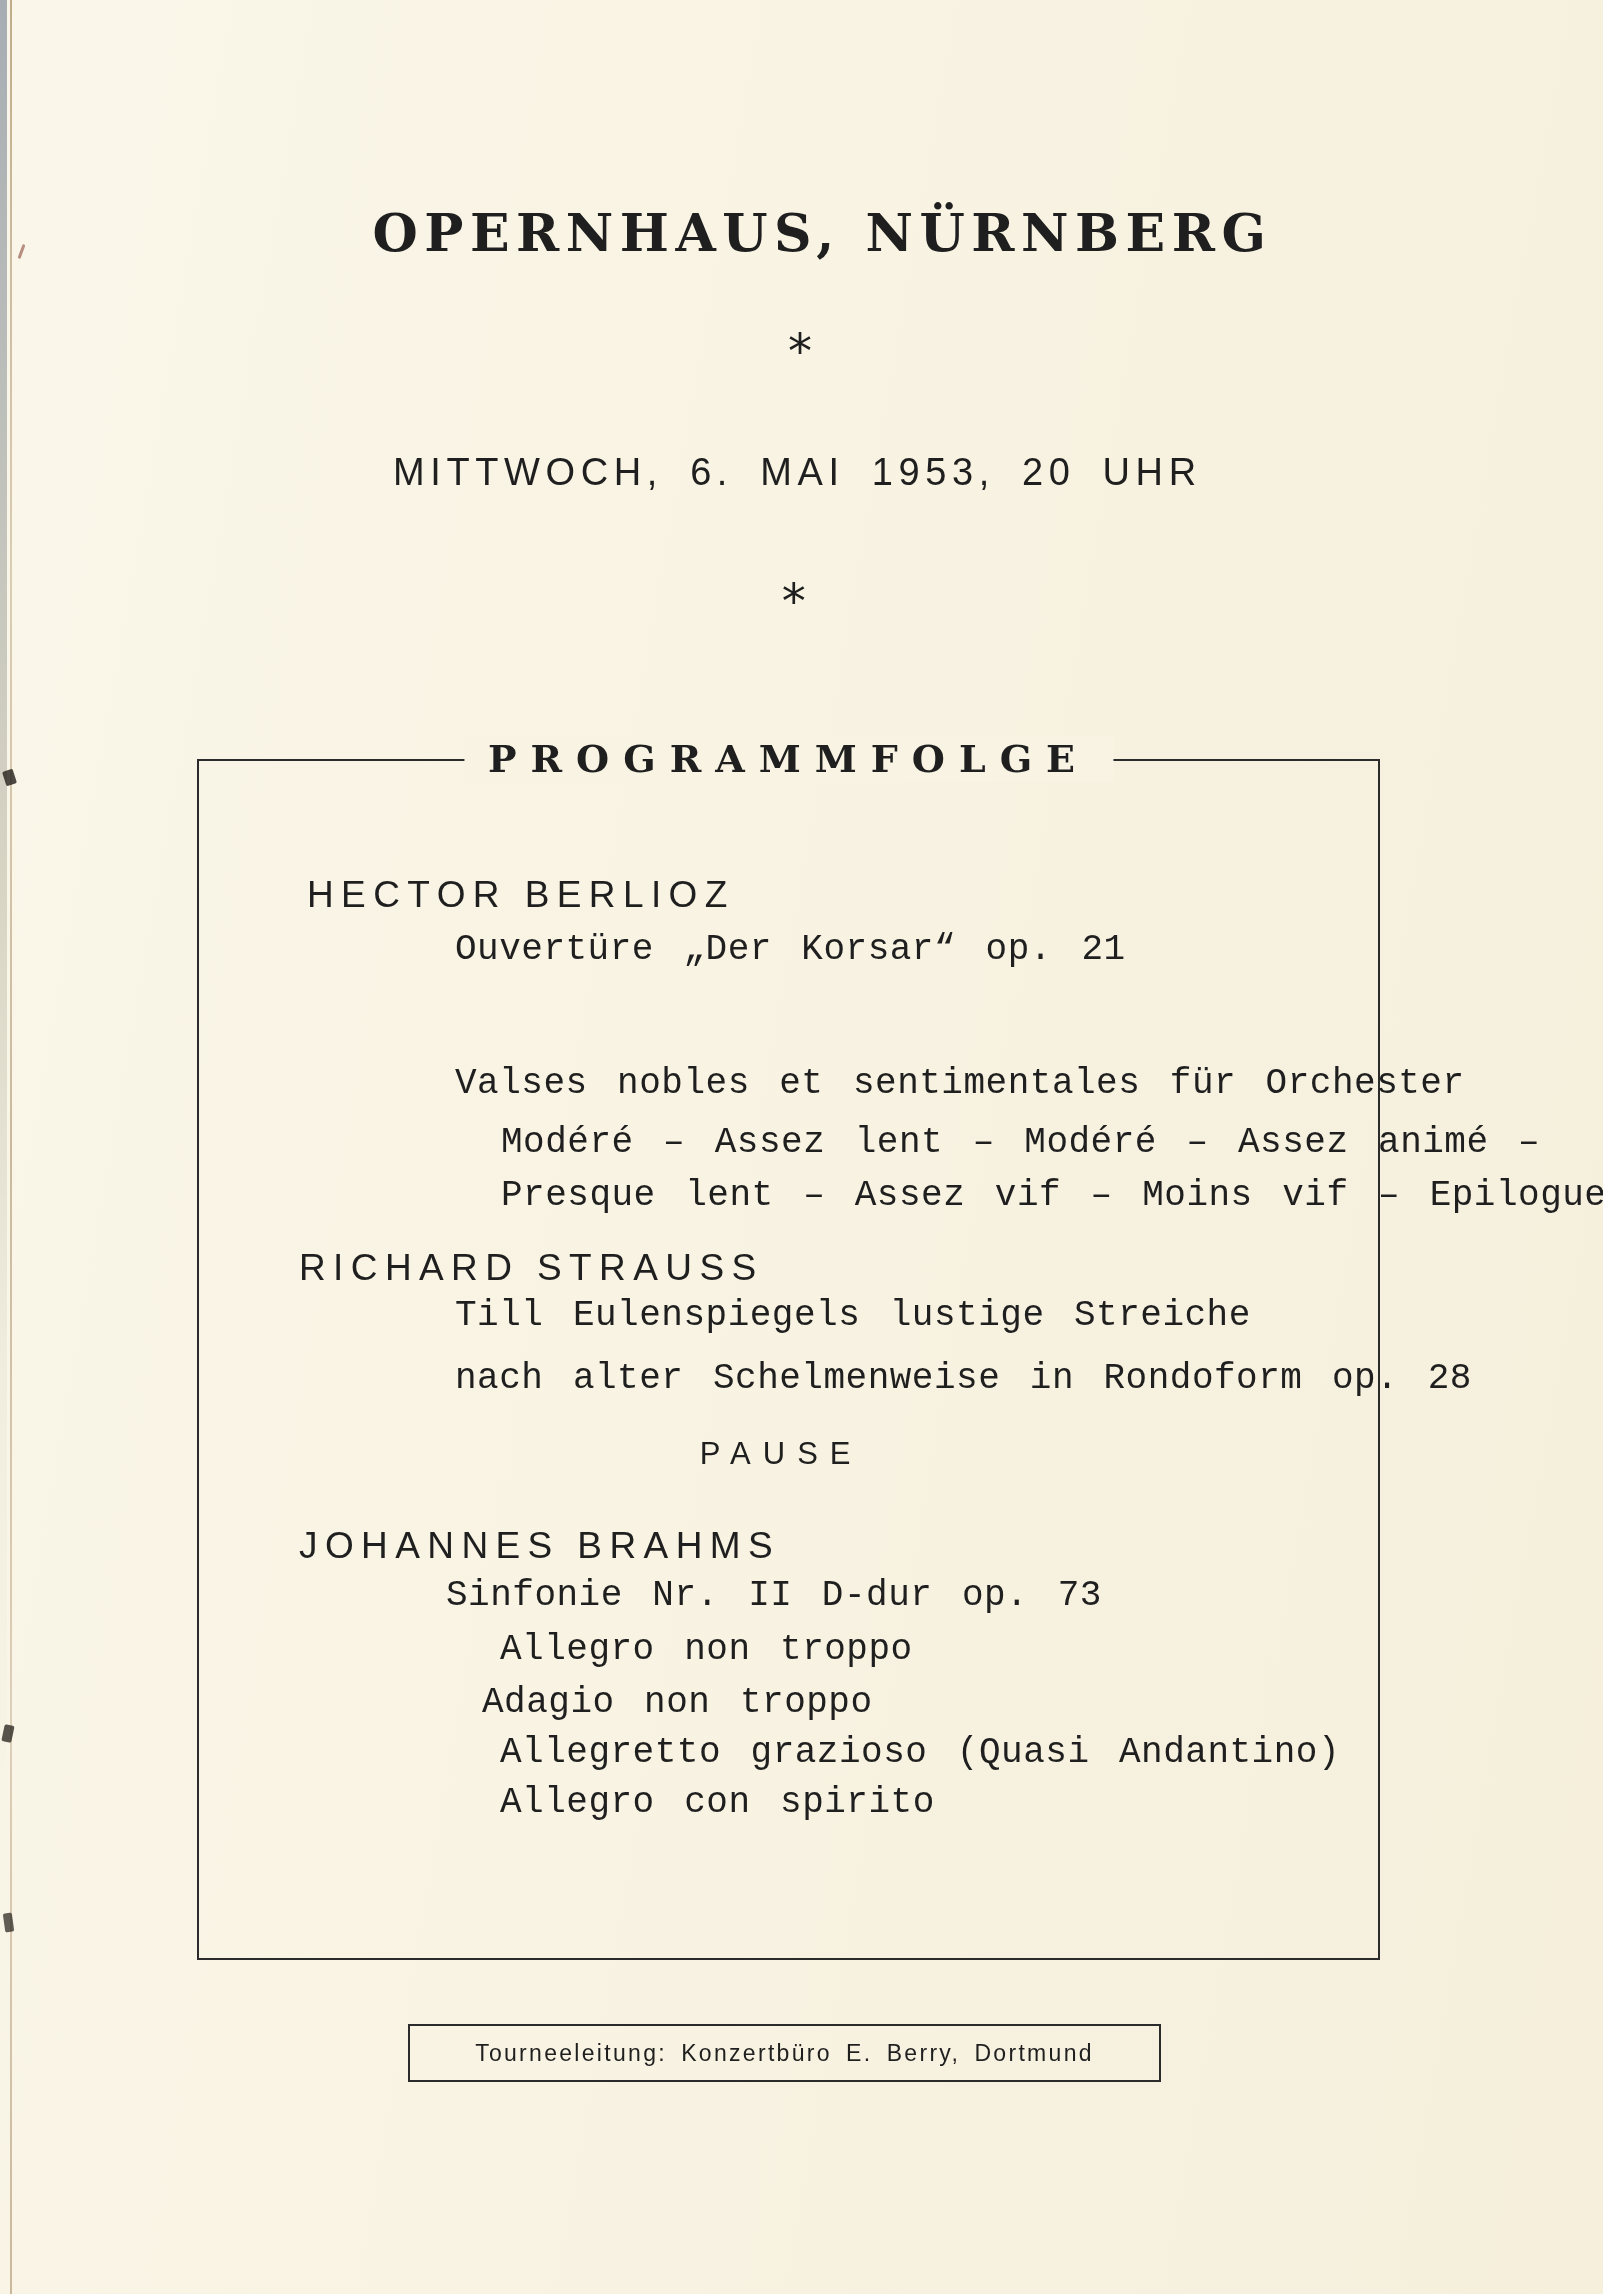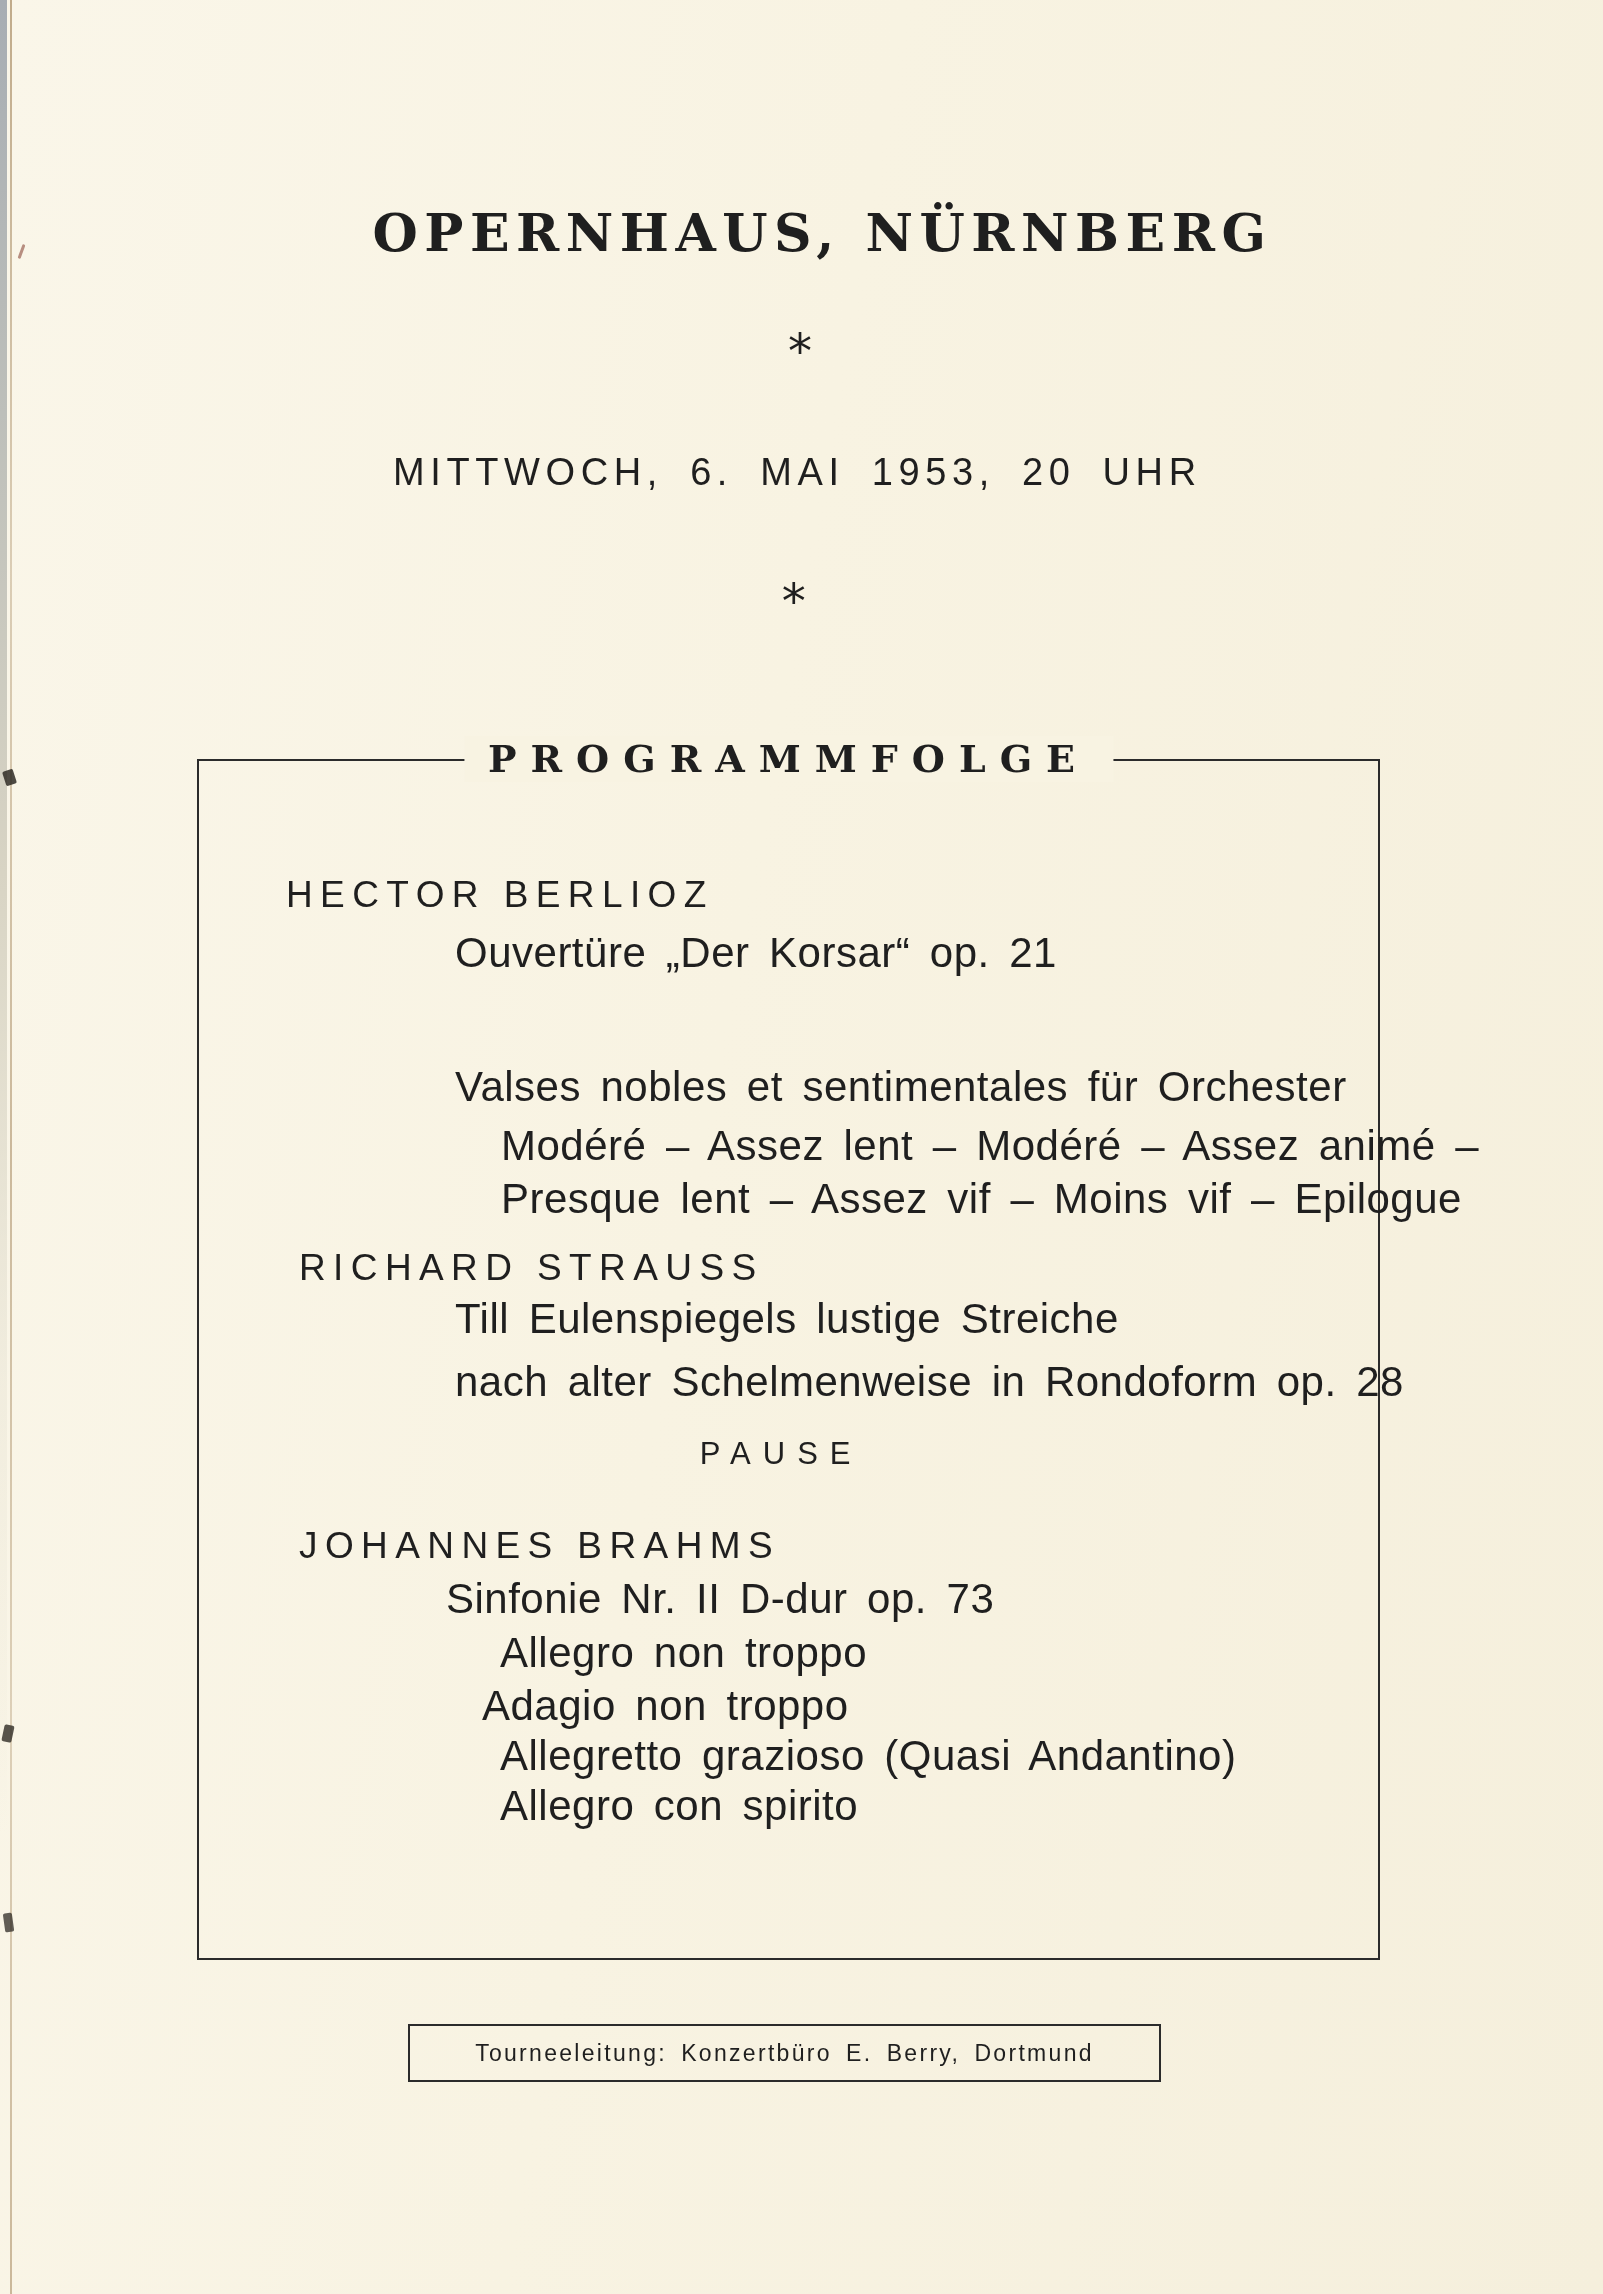--- a/index.html
+++ b/index.html
@@ -103,36 +103,37 @@
     line-height: 46px;
   }
   .composer {
     position: absolute;
     font-size: 37px;
     letter-spacing: 7.4px;
     white-space: nowrap;
   }
   .work-line {
     position: absolute;
-    font-size: 42px;
+    font-size: 36px;
     letter-spacing: 0.5px;
     word-spacing: 7.4px;
     white-space: nowrap;
+    font-family: Liberation Mono, monospace;
   }
   .pause-label {
     position: absolute;
     left: 0; right: 0;
     top: 675px;
     text-align: center;
     font-size: 31px;
     letter-spacing: 12px;
     transform: translateX(-7.4px);
   }
 
-  .pos-berlioz-name   { left: 87px; top: 113px; }
+  .pos-berlioz-name   { left: 108px; top: 113px; }
   .pos-berlioz-work   { left: 256px; top: 168px; }
   .pos-ravel-name     { left: 100px; top: 250px; }
   .pos-ravel-work     { left: 256px; top: 302px; }
   .pos-ravel-mov1     { left: 302px; top: 361px; }
   .pos-ravel-mov2     { left: 302px; top: 414px; }
   .pos-strauss-name   { left: 100px; top: 486px; }
   .pos-strauss-work1  { left: 256px; top: 534px; }
   .pos-strauss-work2  { left: 256px; top: 597px; }
   .pos-brahms-name    { left: 100px; top: 764px; }
   .pos-brahms-work    { left: 247px; top: 814px; }

